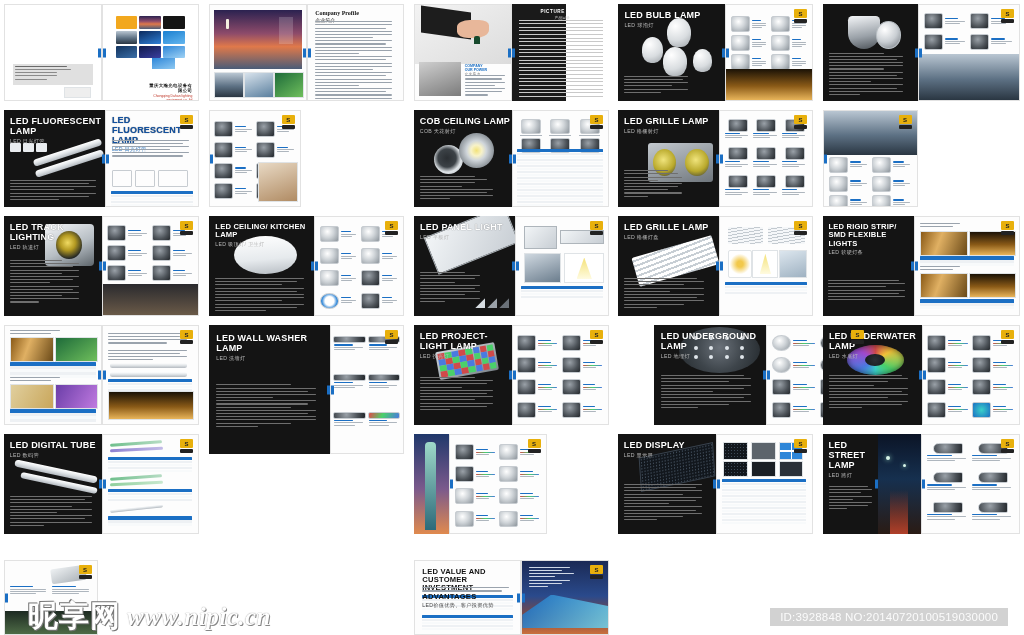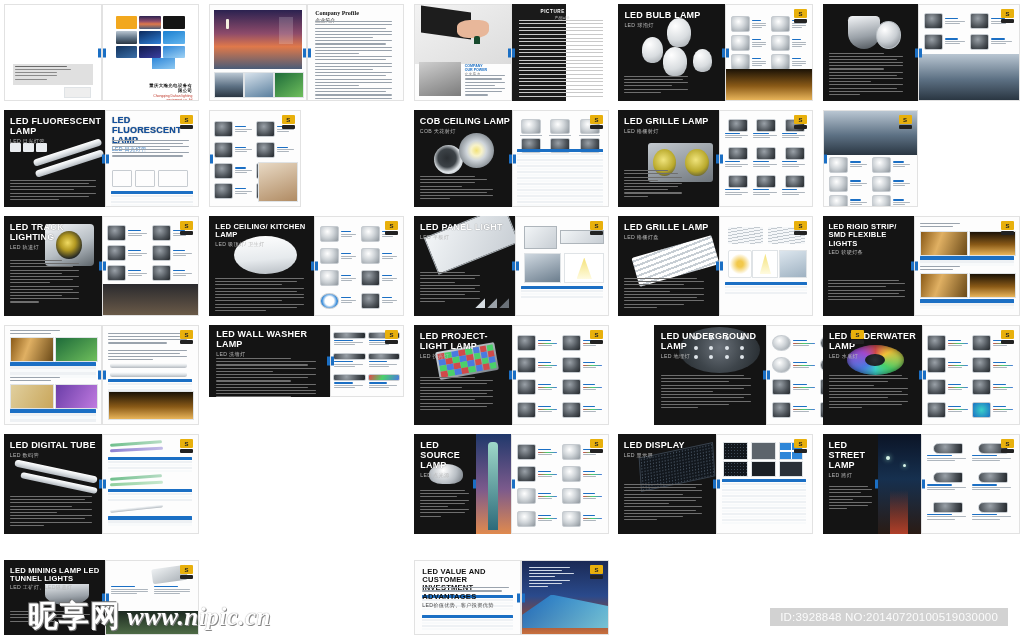--- a/index.html
+++ b/index.html
@@ -1157,21 +1157,21 @@
         <div class="hd"></div>
           <div class="rw"></div>
           <div class="rw"></div>
           <div class="rw"></div>
       </div>
       <div class="ph warm" style="left:6%;bottom:4%;width:88%;height:28%;"></div>
       <div class="binder"></div>
     </div>
   </div>
 
-  <div class="spread" style="left:209px;top:325px;width:195px;height:72px;">
+  <div class="spread" style="left:209px;top:325px;width:195px;height:129px;">
     <div class="pg dark" style="width:62%;">
       <div class="title">
         <div class="en">LED WALL WASHER LAMP</div>
         <div class="cn">LED 洗墙灯</div>
       </div>
       <div class="copy" style="top:46%;width:86%;">
         <div class="ln w3"></div>
           <div class="ln w1"></div>
           <div class="ln w2"></div>
           <div class="ln w1"></div>
@@ -1638,39 +1638,20 @@
               <div class="l" style="background:linear-gradient(90deg,#d04a4a,#4ad06a,#4a7ae0)"></div>
               <div class="l s"></div>
             </div>
           </div>
       </div>
       <div class="binder"></div>
     </div>
   </div>
 
   <div class="spread" style="left:414px;top:434px;width:195px;height:100px;">
-    <div class="pg dark" style="width:32%;">
-      <div class="title" style="left:10%;">
-        <div class="en">LED SOURCE LAMP</div>
-        <div class="cn">LED 点光源</div>
-      </div>
-      <div class="hero" style="left:24%;top:30%;width:54%;height:20%;border-radius:50% 50% 40% 40%;background:radial-gradient(circle at 42% 32%,#fff,#b9bfc5 55%,#6a7178);"></div>
-      <div class="copy" style="left:10%;top:56%;width:82%;">
-        <div class="ln w2"></div>
-          <div class="ln w1"></div>
-          <div class="ln w3"></div>
-          <div class="ln w1"></div>
-        <div class="ln w2"></div>
-          <div class="ln w4"></div>
-          <div class="ln w1"></div>
-          <div class="ln w2"></div>
-        <div class="ln w5"></div>
-      </div>
-      <div class="binder r"></div>
-    </div>
     <div class="pg sky" style="width:18%;">
       <div style="position:absolute;left:32%;top:8%;width:30%;height:88%;background:linear-gradient(180deg,#9fd9c9,#2c6a7a);border-radius:4px 4px 0 0;"></div>
     </div>
     <div class="pg light" style="width:50%;">
       <div class="logo">
           <div class="b">S</div>
           <div class="t"></div>
         </div>
       <div class="prodgrid" style="grid-template-columns:1fr 1fr;top:8%;bottom:5%;">
         <div class="prod">
@@ -1876,34 +1857,20 @@
         <div class="rw"></div>
           <div class="rw"></div>
           <div class="rw"></div>
           <div class="rw"></div>
       </div>
       <div class="binder"></div>
     </div>
   </div>
 
   <div class="spread" style="left:4px;top:560px;width:195px;height:75px;">
-    <div class="pg dark" style="width:52%;">
-      <div class="title" style="top:9%;">
-        <div class="en sm">LED MINING LAMP LED TUNNEL LIGHTS</div>
-        <div class="cn">LED 工矿灯、LED隧道灯</div>
-      </div>
-      <div class="hero" style="left:40%;top:32%;width:44%;height:28%;border-radius:0 0 50% 50%;background:linear-gradient(175deg,#e8ecef,#9aa1a8 60%,#565c62);"></div>
-      <div class="copy" style="top:68%;width:82%;">
-        <div class="ln w2"></div>
-          <div class="ln w1"></div>
-          <div class="ln w3"></div>
-          <div class="ln w4"></div>
-      </div>
-      <div class="binder r"></div>
-    </div>
     <div class="pg light" style="width:48%;">
       <div class="logo">
           <div class="b">S</div>
           <div class="t"></div>
         </div>
       <div class="hero" style="left:50%;top:8%;width:38%;height:20%;border-radius:2px;background:linear-gradient(160deg,#eef1f3,#a9b0b6);transform:rotate(-8deg);"></div>
       <div class="prodgrid" style="grid-template-columns:1fr 1fr;top:34%;bottom:34%;">
         <div class="prod" style="flex-direction:column;gap:1px;">
             <div class="spec" style="width:100%">
               <div class="h"></div>

